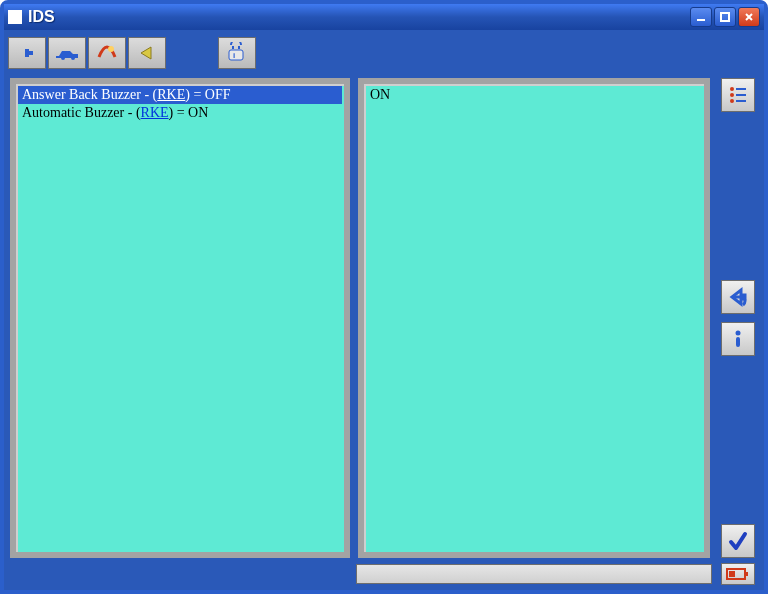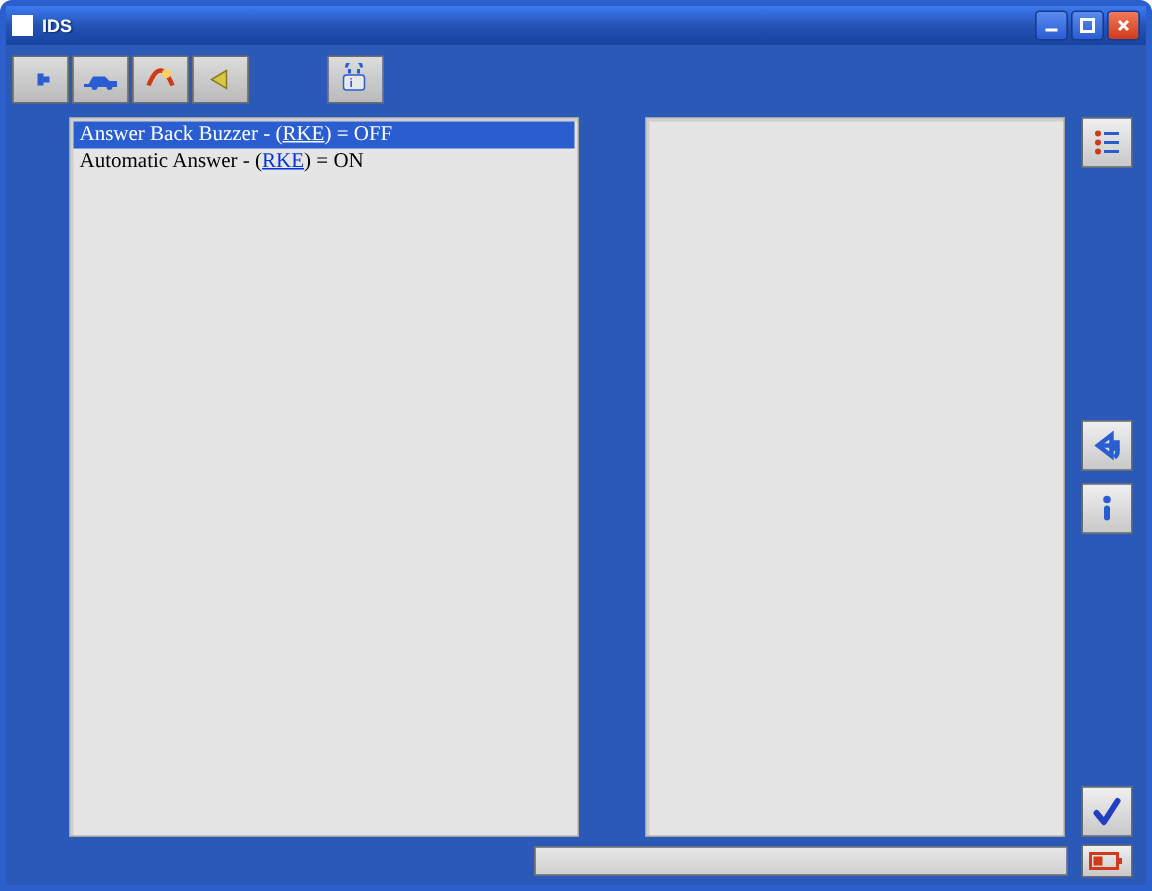--- a/index.html
+++ b/index.html
@@ -30,21 +30,21 @@
     color:#fff;
     padding:0 4px;
   }
   .titlebar .appicon {
     width:14px; height:14px;
     background:#fff;
     margin-right:6px;
   }
   .titlebar .title {
     flex:1;
-    font-size:12px;
+    font-size:16px;
     font-weight:bold;
     text-shadow:1px 1px 1px #0a2a6e;
   }
   .winbtns { display:flex; gap:2px; }
   .winbtn {
     width:22px; height:20px;
     border:1px solid #163b8c;
     border-radius:3px;
     display:flex; align-items:center; justify-content:center;
     font-size:11px; font-weight:bold;
@@ -83,26 +83,25 @@
 
   
   .mainrow {
     flex:1;
     display:flex;
     padding:6px 6px 4px 6px;
     gap:8px;
     min-height:0;
   }
   .panel {
-    background:#e5e5e5;
-    border:1px solid #a3a3a3;
+    background:#5eead4;
+    border:6px solid #a3a3a3;
     box-shadow:inset 2px 2px 0 #cfcfcf;
     overflow:hidden;
     position:relative;
-    margin-left:36px;
   }
   .leftpanel { flex:0 0 340px; }
   .rightpanel { flex:1; }
   .sidecol {
     flex:0 0 40px;
     display:flex; flex-direction:column;
     align-items:center;
     gap:8px;
   }
   .sidespacer { flex:1; }
@@ -238,26 +237,27 @@
           </svg>
         </span>
       </div>
     </div>
 
     <div class="mainrow">
 
       <div class="panel leftpanel">
         <div class="list" id="leftlist">
             <div class="row sel"><span>Answer Back Buzzer - (</span><span class="lnk">RKE</span><span>) = OFF</span></div>
-            <div class="row"><span>Automatic Answer - (</span><span class="lnk">RKE</span><span>) = ON</span></div>
+            <div class="row"><span>Automatic Buzzer - (</span><span class="lnk">RKE</span><span>) = ON</span></div>
           </div>
       </div>
 
       <div class="panel rightpanel">
         <div class="list" id="rightlist">
+            <div class="row">ON</div>
           </div>
       </div>
 
       <div class="sidecol">
         <div class="sidebtn">
           <span>
             <svg width="22" height="22">
               <circle cx="5" cy="5" r="2" fill="#d03a1a"></circle>
                 <rect x="9" y="4" width="10" height="2" fill="#2a5dd0"></rect>
               <circle cx="5" cy="11" r="2" fill="#d03a1a"></circle>

